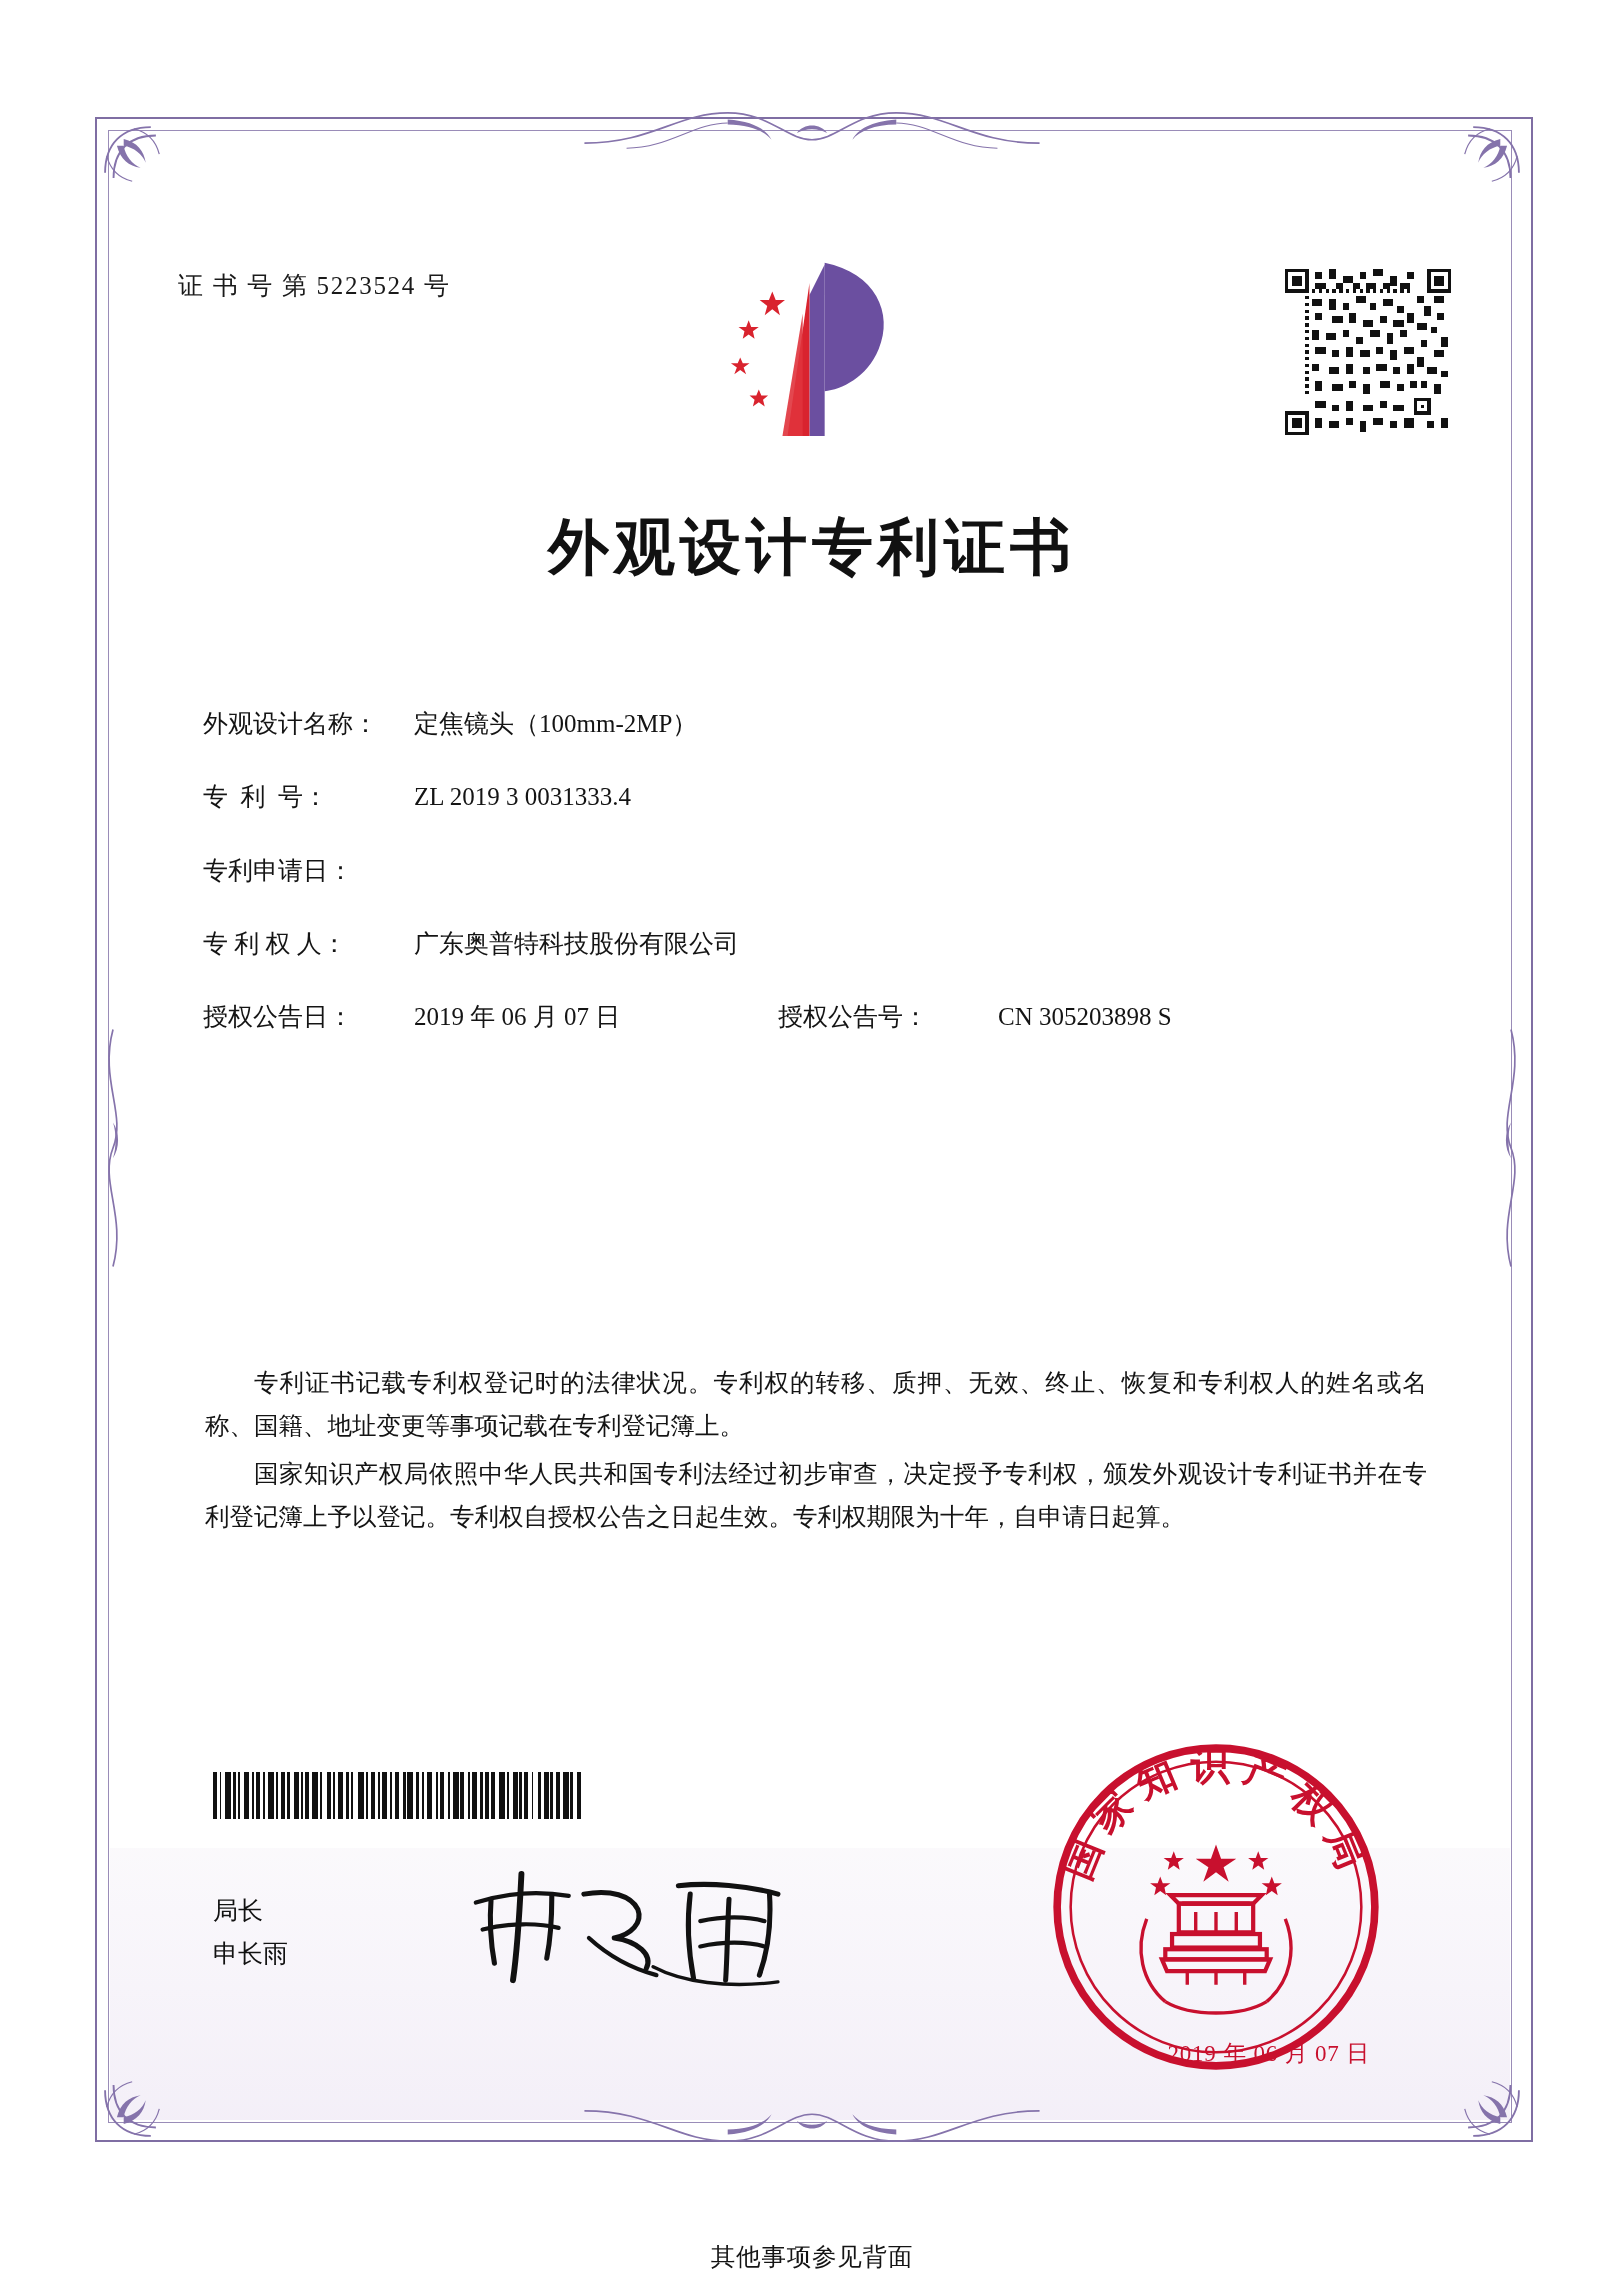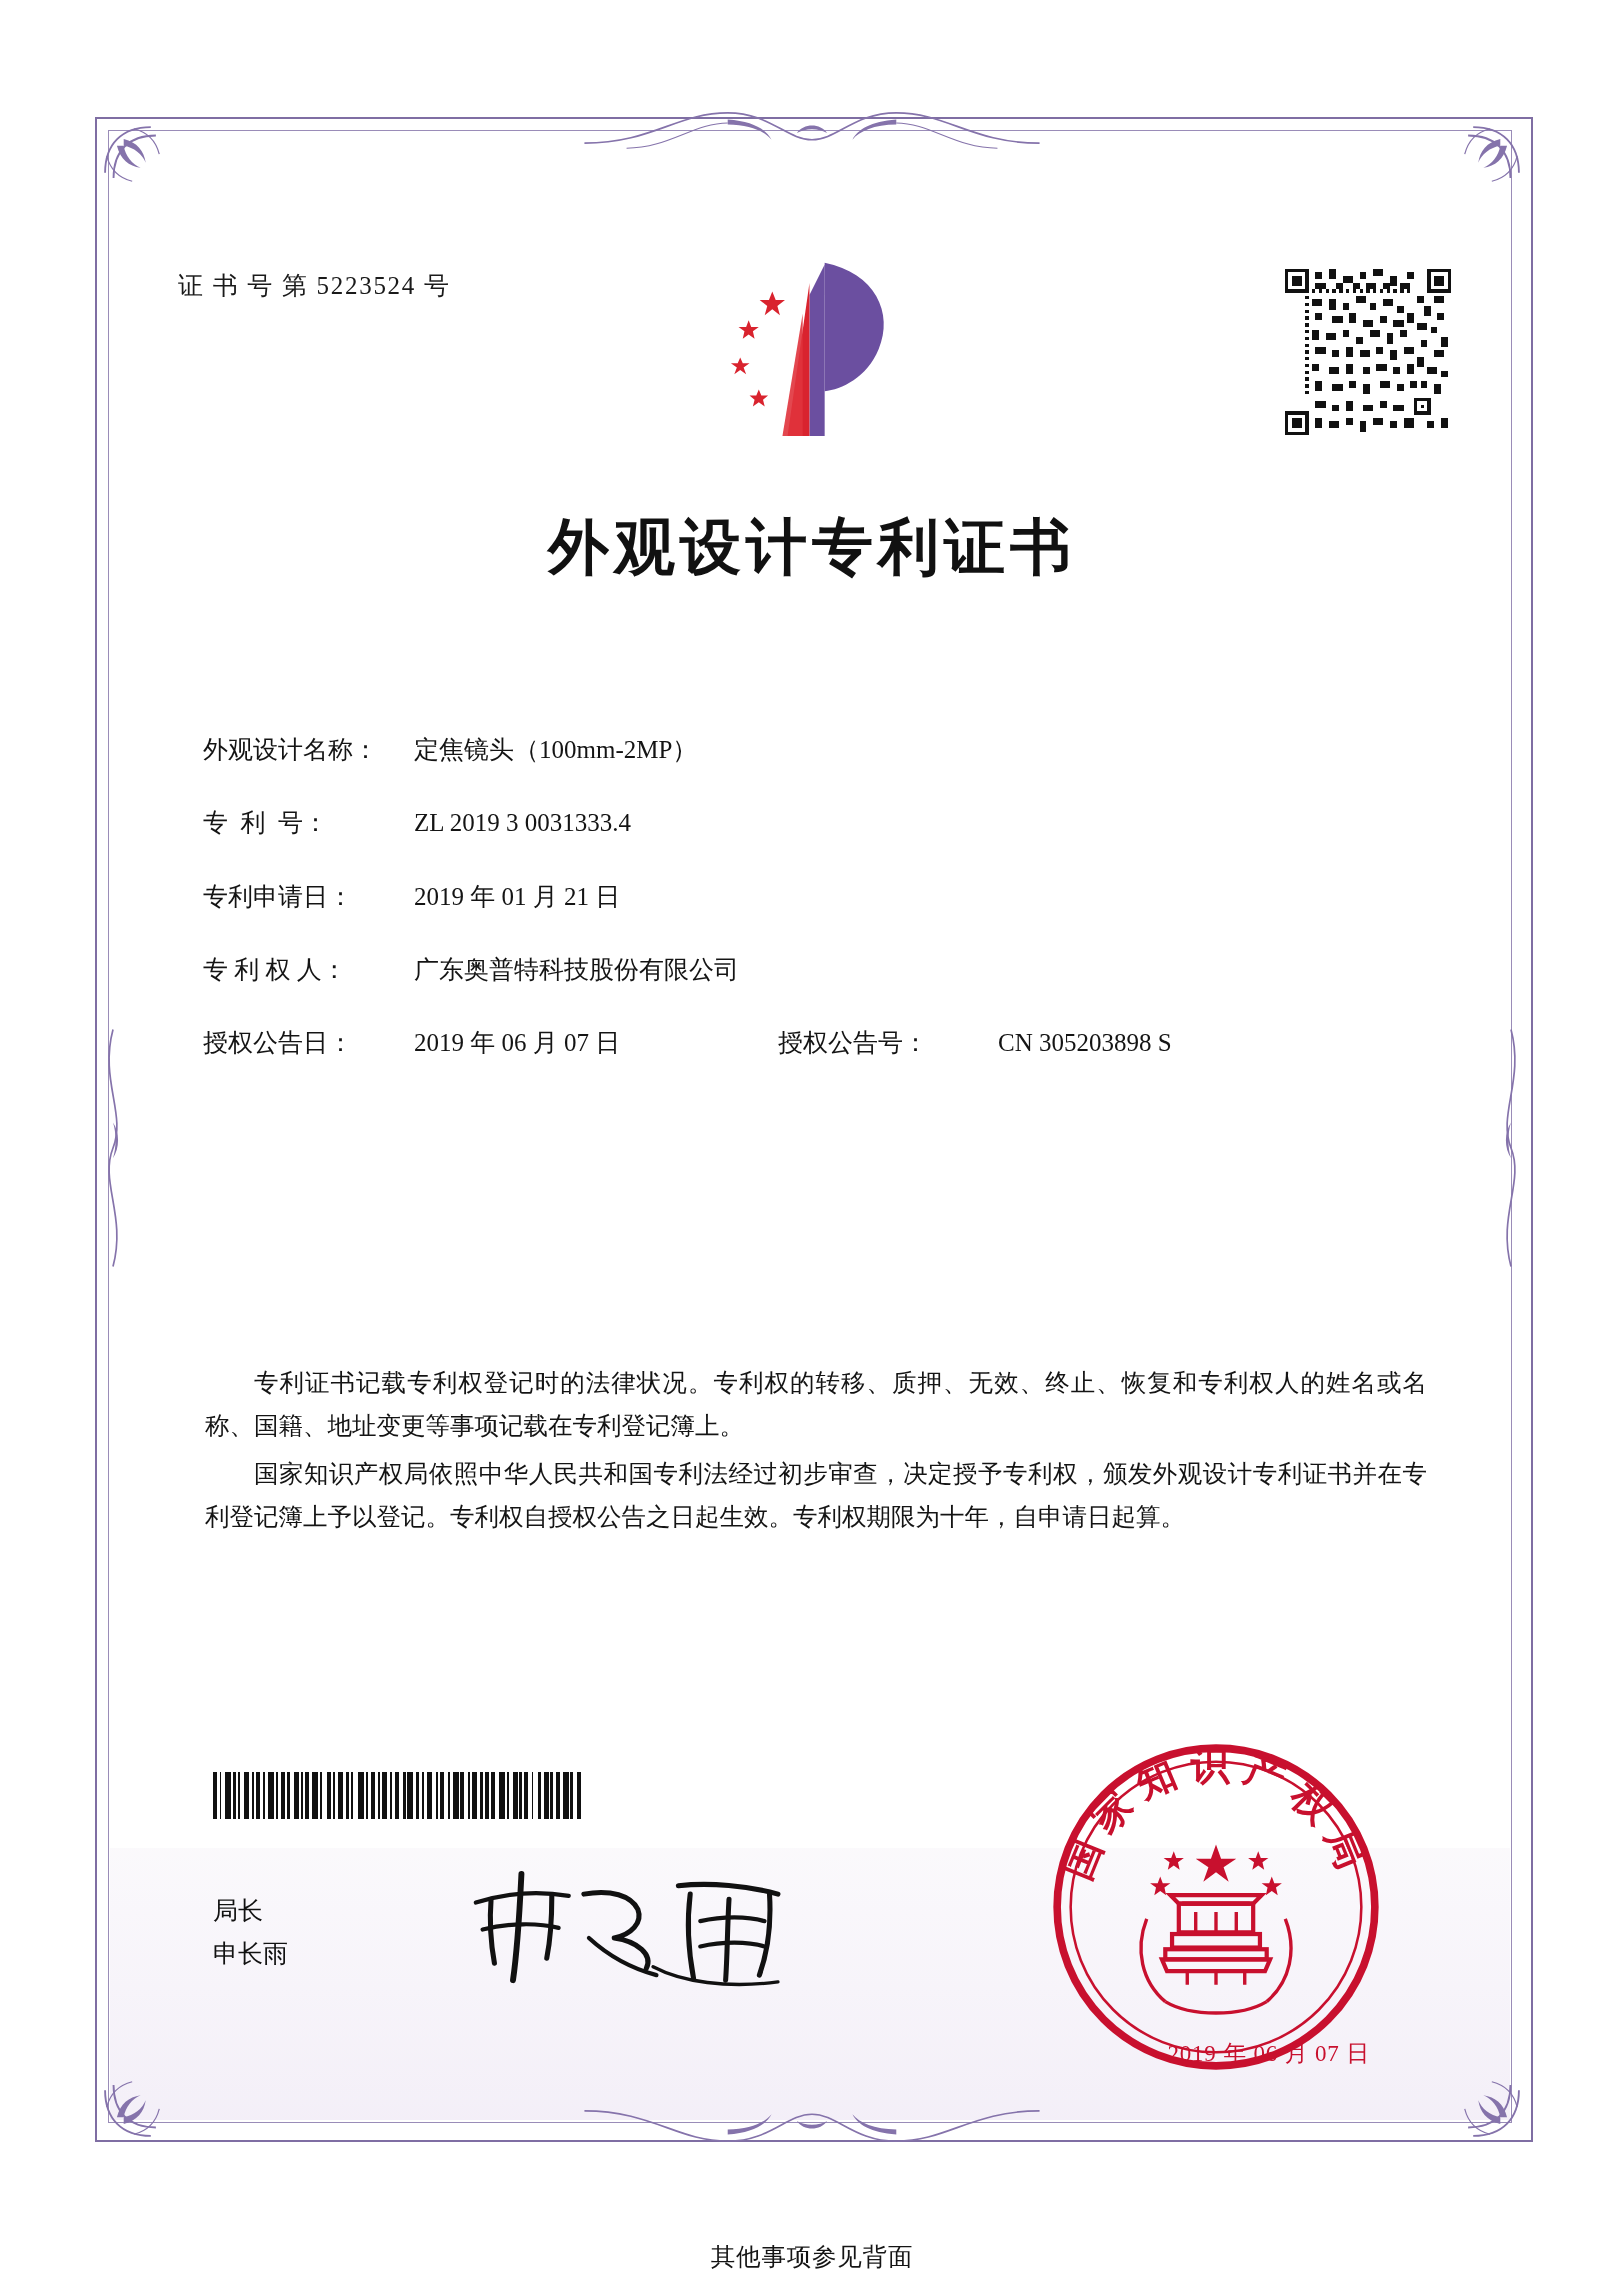--- a/index.html
+++ b/index.html
@@ -141,21 +141,21 @@
     font-weight: bold;
     font-size: 61px;
     letter-spacing: 5px;
     color: #111111;
   }
 
   
   .fields {
     position: absolute;
     left: 203px;
-    top: 732px;
+    top: 706px;
     width: 1226px;
   }
   .field-row {
     display: flex;
     align-items: flex-start;
     margin-bottom: 37px;
     font-size: 25px;
     line-height: 1.45;
     color: #141414;
   }
@@ -539,21 +539,20 @@
     </div>
 
 
     <div class="field-row">
       <div class="field-label">专  利  号：</div>
       <div class="field-value">ZL 2019 3 0031333.4</div>
     </div>
 
     <div class="field-row">
       <div class="field-label">专利申请日：</div>
-      <div class="field-value">2019 年 01 月 21 日</div>
     </div>
 
     <div class="field-row">
       <div class="field-label">专 利 权 人：</div>
       <div class="field-value">广东奥普特科技股份有限公司</div>
     </div>
 
 
     <div class="field-row pair">
       <div class="field-label">授权公告日：</div>

